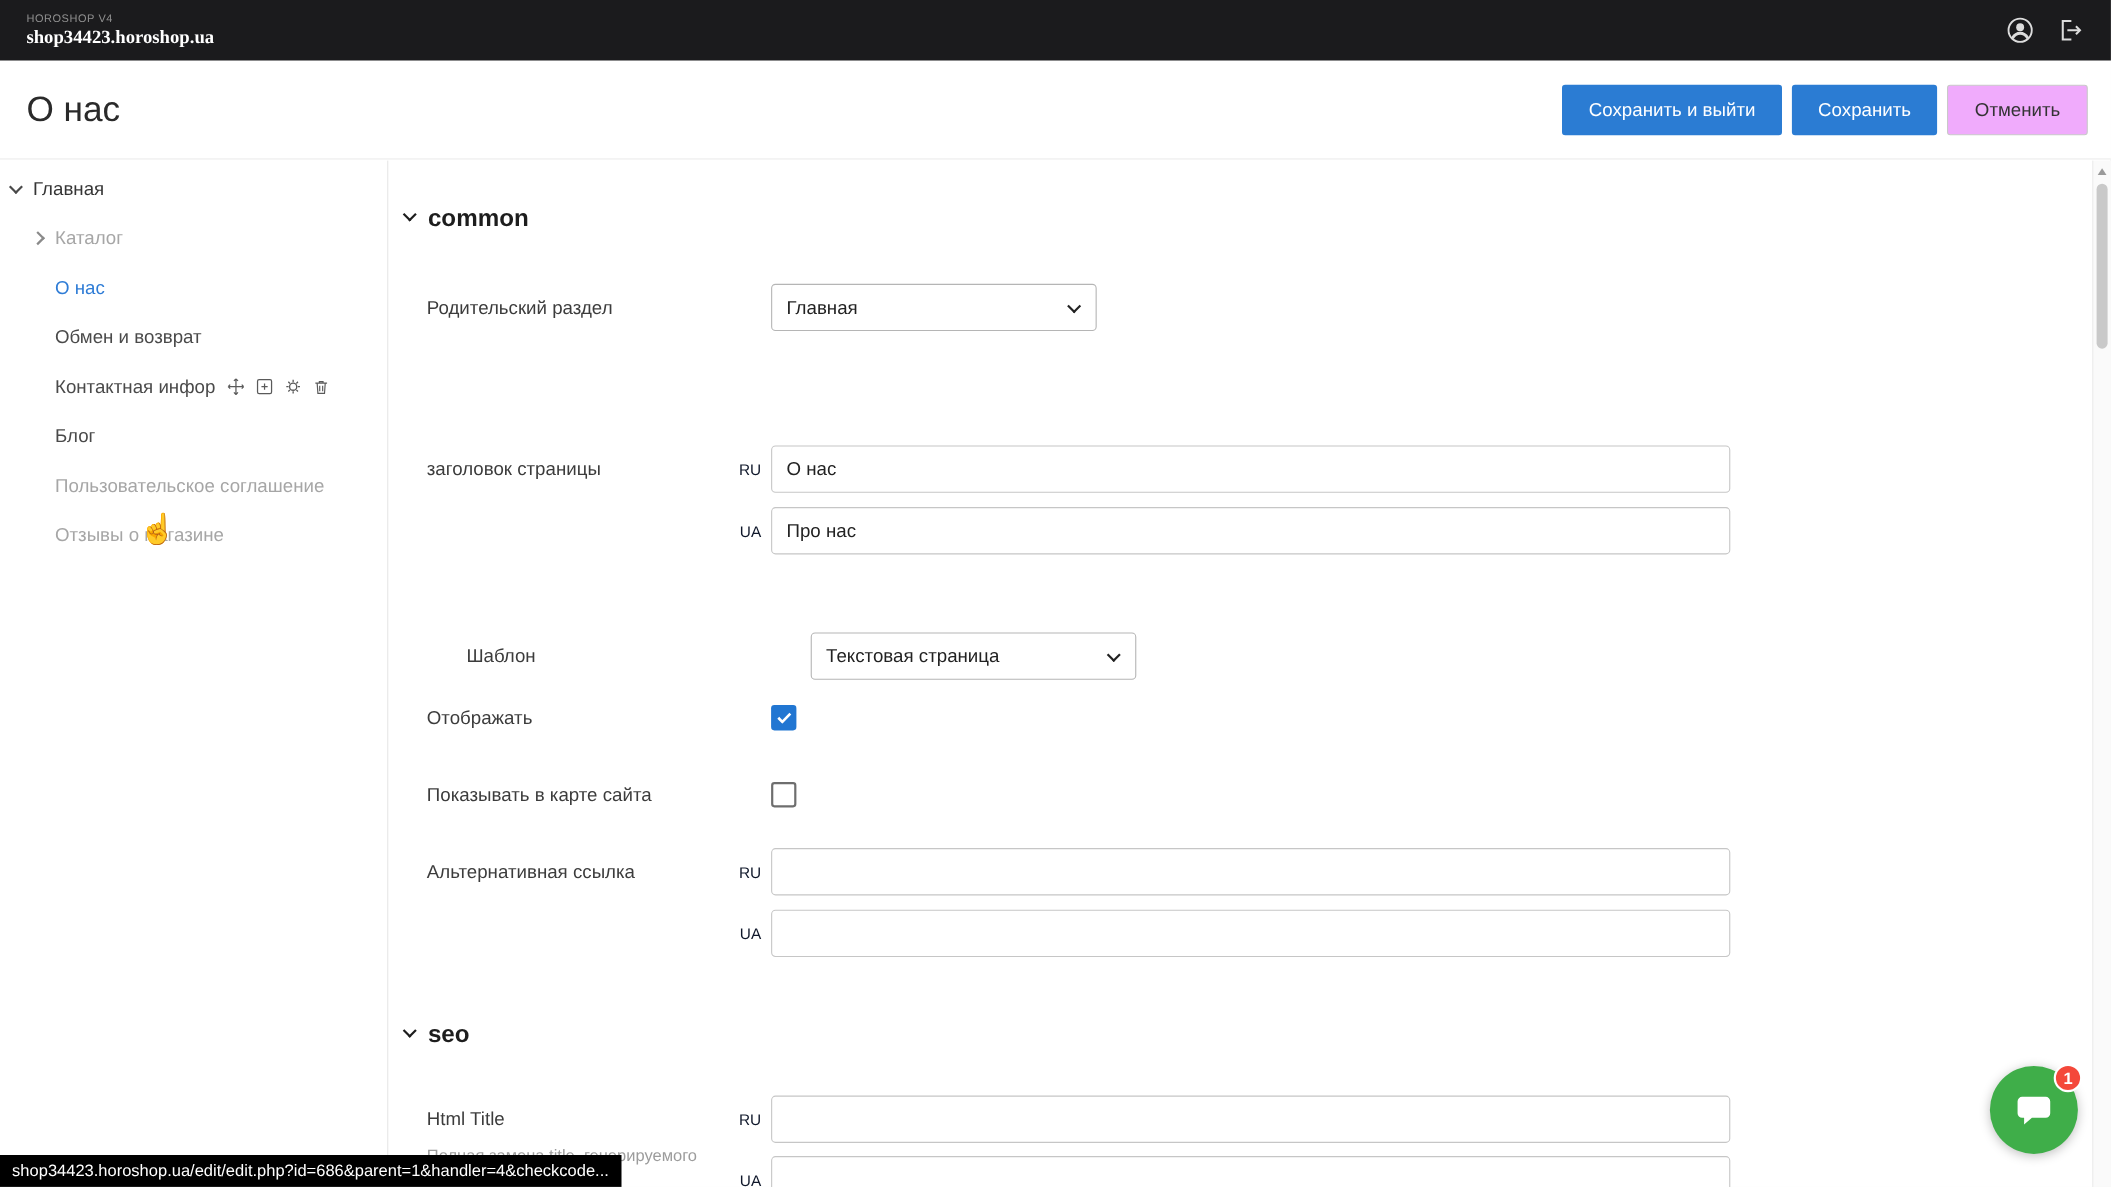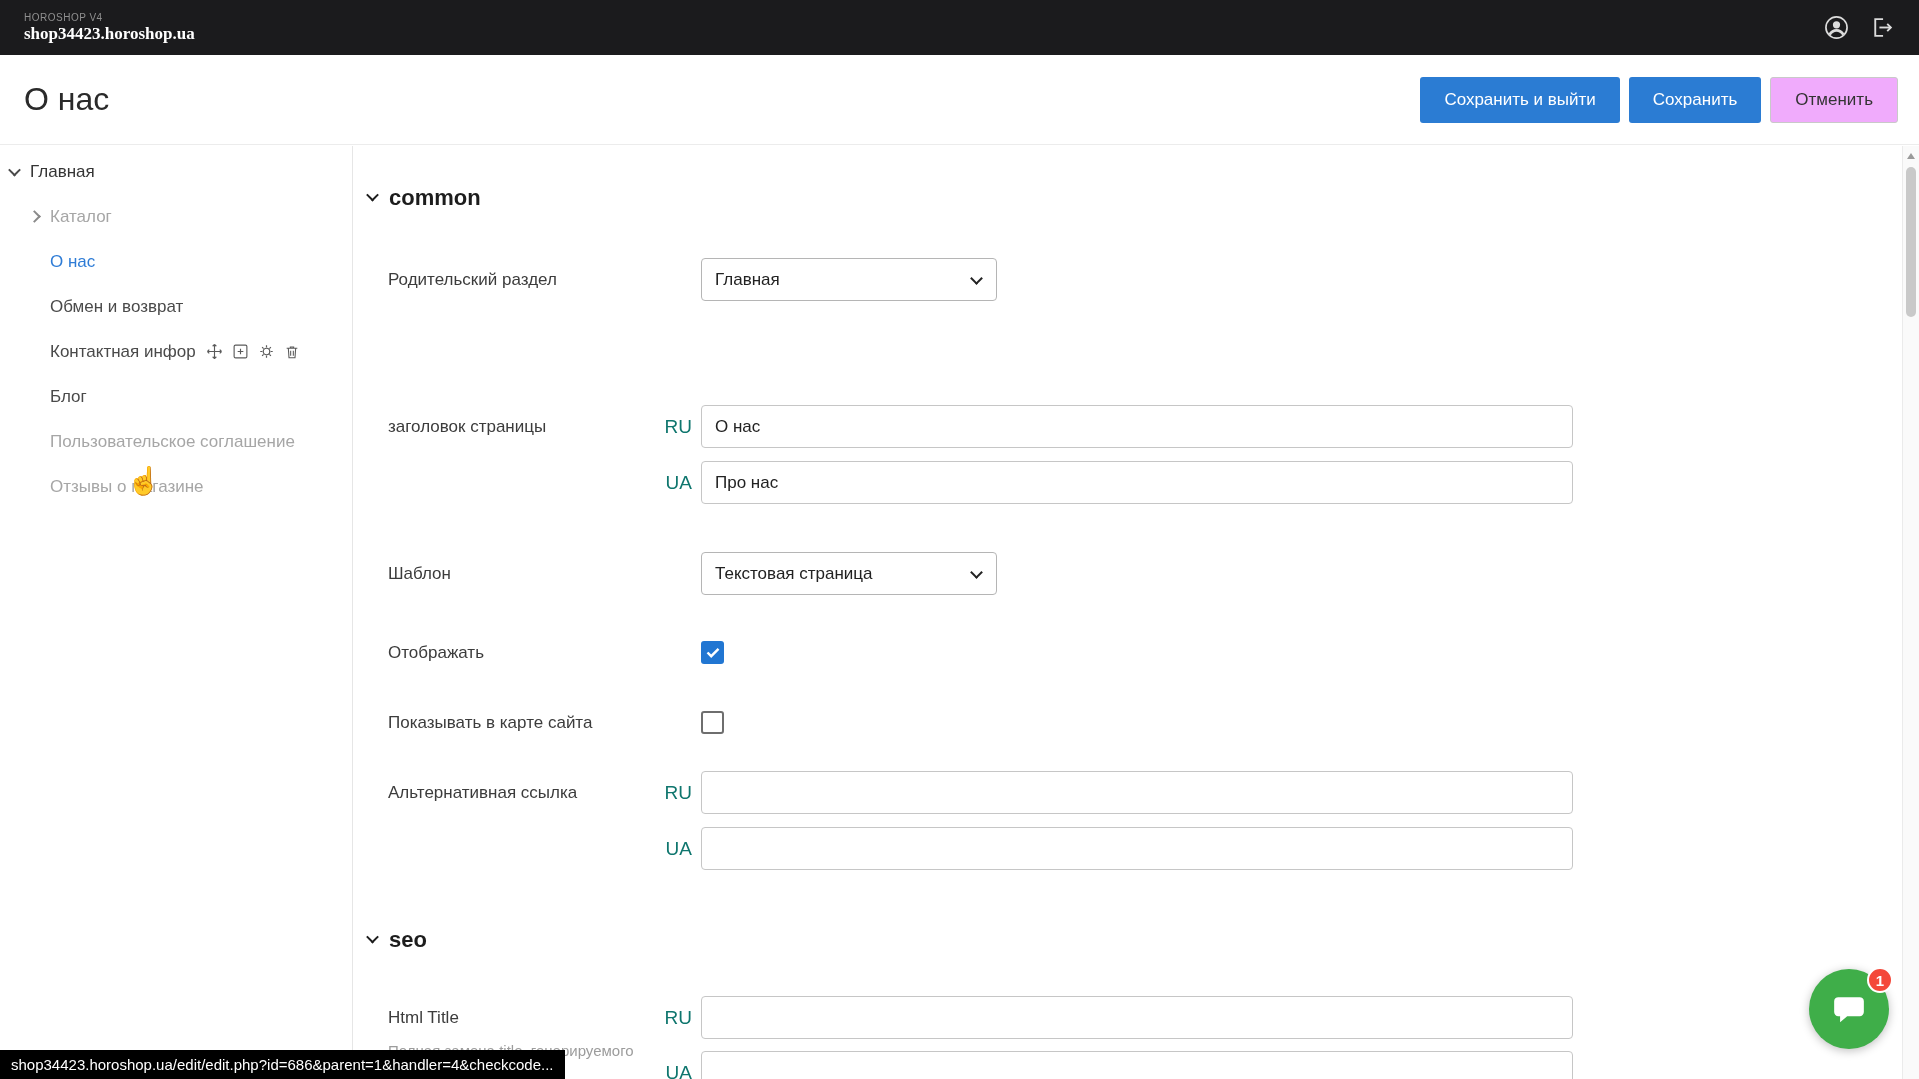--- a/index.html
+++ b/index.html
@@ -36,21 +36,21 @@
   .chev.right { transform:rotate(-45deg); border-color:#8a8a8a; }
   .muted { color:#a6a6a6; }
   .selected { color:#2e7cd6; }
   .row-icons { display:flex; align-items:center; gap:9px; margin-left:10px; }
   .row-icons svg { display:block; cursor:pointer; }
 
   
   .content { position:absolute; top:146px; left:354px; right:17px; bottom:0; overflow:hidden; background:#fff; }
   .row { position:absolute; left:0; right:0; }
   .flabel { position:absolute; left:34px; top:0; height:100%; display:flex; align-items:center; font-size:17px; color:#3c3c3c; }
-  .lang { position:absolute; left:300px; width:38px; top:0; height:100%; display:flex; align-items:center; justify-content:flex-end; font-size:19px; color:#0f766e; }
+  .lang { position:absolute; left:300px; width:38px; top:0; height:100%; display:flex; align-items:center; justify-content:flex-end; font-size:14px; color:#0f172a; }
   .field { position:absolute; left:347px; top:0; height:100%; display:flex; align-items:center; }
   .tinput { width:872px; height:43px; border:1px solid #c6c6c6; border-radius:4px; padding:0 13px; font-size:17px; color:#222; font-family:inherit; background:#fff; }
   .select { width:296px; height:43px; border:1px solid #b5b5b5; border-radius:4px; padding:0 36px 0 13px; font-size:17px; color:#222; display:flex; align-items:center; position:relative; background:#fff; cursor:pointer; }
   .select .sel-chev { position:absolute; right:15px; top:15px; width:9px; height:9px; border:solid #222; border-width:0 2px 2px 0; transform:rotate(45deg); }
   .sec-head { position:absolute; left:14px; display:flex; align-items:center; gap:12px; font-size:22px; font-weight:bold; color:#1d1d1d; cursor:pointer; height:28px;justify-content:center; }
   .sec-head .chev { border-color:#1d1d1d; margin:0 0 4px 0; }
   .linkline { position:absolute; left:347px; top:0; height:100%; display:flex; align-items:center; gap:17px; }
   .linktext { font-size:17px; color:#333; padding-left:13px; }
   .minibtn { height:38px; padding:0 15px; background:#fff; border:1px solid #c9c9c9; border-radius:4px; font-size:16px; color:#222; font-family:inherit; cursor:pointer; }
   .cb { width:23px; height:23px; border-radius:3px; cursor:pointer; }
@@ -176,21 +176,21 @@
           <input class="tinput" value="О нас" style="">
         </div>
     </div>
     <div class="row" style="top:315px; height:43px;">
       <span class="lang">UA</span>
       <div class="field">
           <input class="tinput" value="Про нас" style="">
         </div>
     </div>
 
-    <div class="row" style="top:406px; height:43px;">
+    <div class="row" style="top:429px; height:43px;margin-left:36px;">
       <span class="flabel">Шаблон</span>
       <div class="field">
         <div class="select">
           <span>Текстовая страница</span>
           <span class="sel-chev"></span>
         </div>
       </div>
     </div>
 
     <div class="row" style="top:485px; height:43px;">

